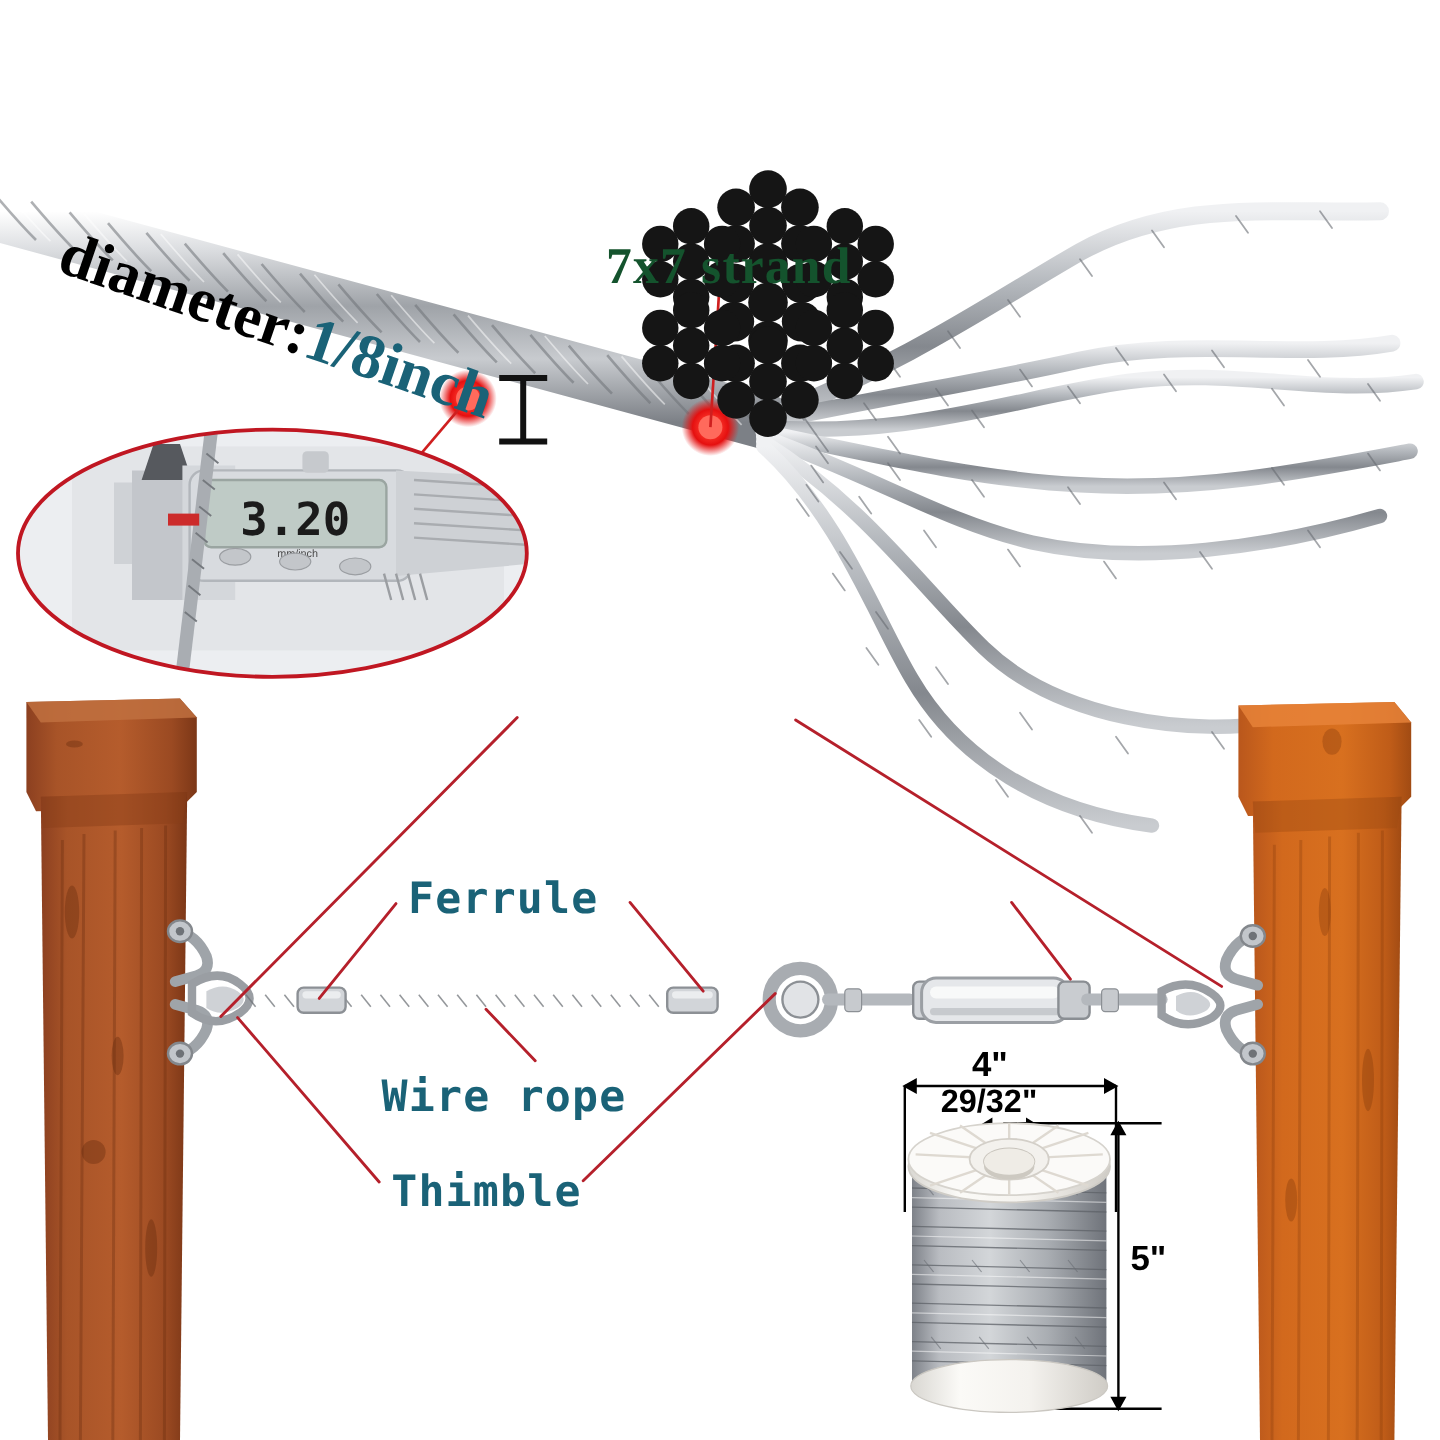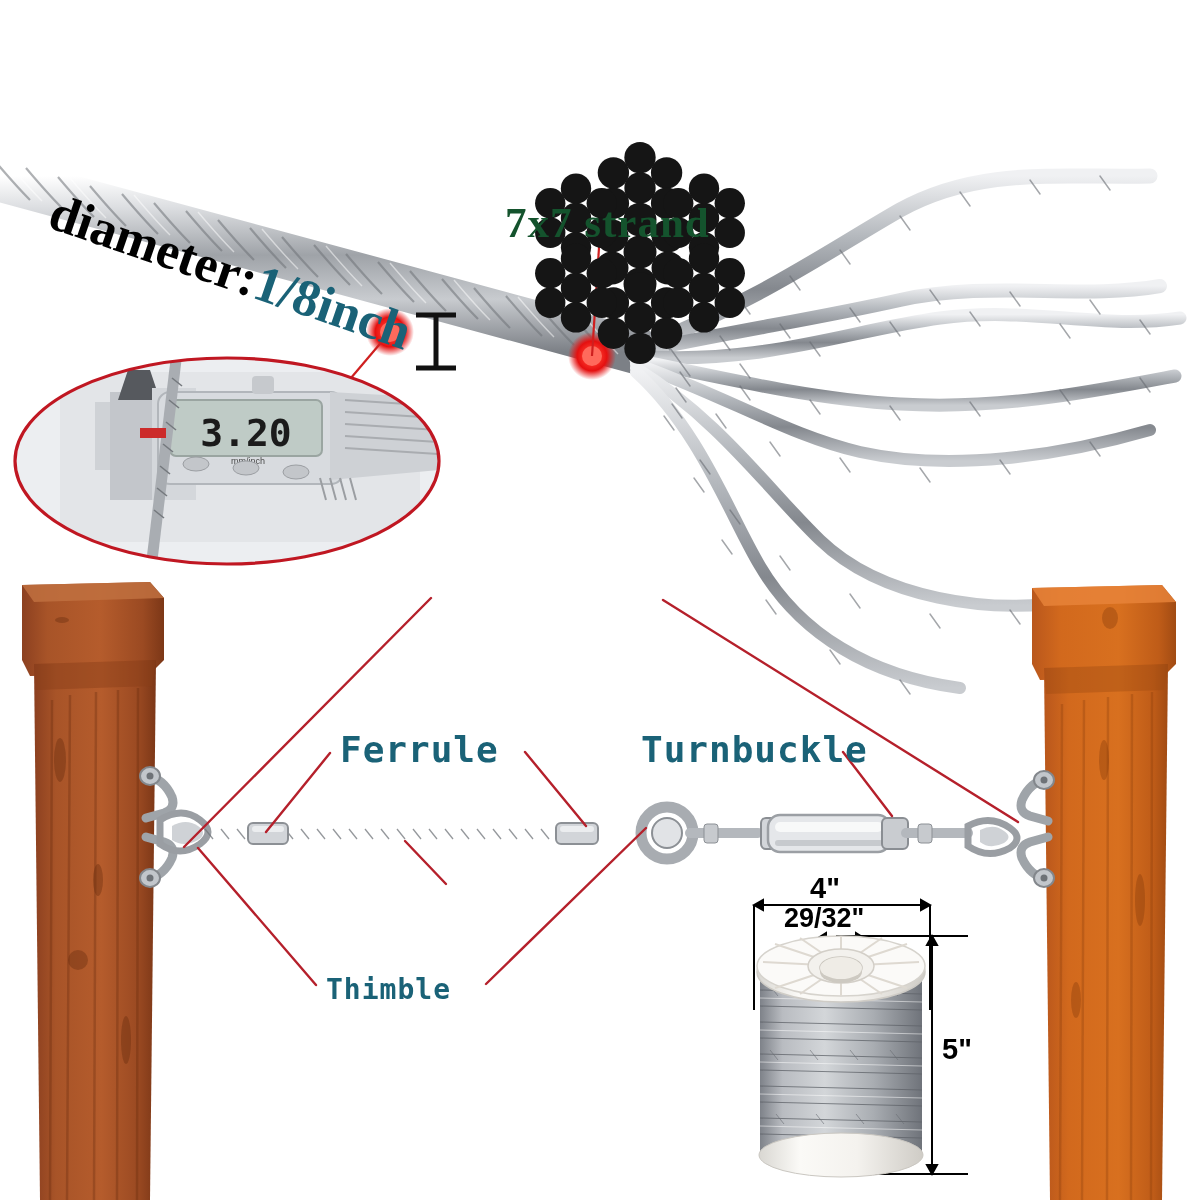--- a/index.html
+++ b/index.html
@@ -57,21 +57,21 @@
     font-family:"DejaVu Sans Mono","Liberation Mono",monospace;
     font-weight:bold;
     color:#1a6277;
     white-space:nowrap;
     letter-spacing:1px;
   }
   #lbl-eyestrap{left:447px;top:578px;font-size:36px;}
   #lbl-ferrule {left:340px;top:729px;font-size:36px;}
   #lbl-turnbuckle{left:641px;top:729px;font-size:36px;}
   #lbl-wirerope{left:318px;top:894px;font-size:36px;}
-  #lbl-thimble {left:326px;top:973px;font-size:28px;}
+  #lbl-thimble {left:326px;top:973px;font-size:36px;}
 
   
   .dim-text{
     font-family:"Liberation Sans",sans-serif;
     font-weight:bold;color:#000;white-space:nowrap;
   }
   #dim-w{left:810px;top:872px;font-size:29px;}
   #dim-hole{left:784px;top:903px;font-size:27px;}
   #dim-h{left:942px;top:1033px;font-size:29px;}
 
@@ -635,20 +635,20 @@
       <ellipse cx="841" cy="968" rx="21" ry="11" fill="#efece6"></ellipse>
     </g>
   </svg>
 
 
   <div class="abs" id="diam-wrap"><span class="k">diameter:</span><span class="v">1/8inch</span></div>
 
   <div class="abs" id="strand-caption">7x7 strand</div>
 
   <div class="abs cal-label" id="lbl-ferrule">Ferrule</div>
-  <div class="abs cal-label" id="lbl-turnbuckle">Turnbuckle</div>
+  <div class="abs cal-label" id="lbl-wirerope">Wire rope</div>
   <div class="abs cal-label" id="lbl-thimble">Thimble</div>
 
   <div class="abs dim-text" id="dim-w">4"</div>
   <div class="abs dim-text" id="dim-hole">29/32"</div>
   <div class="abs dim-text" id="dim-h">5"</div>
 
 </div>
 
 </body></html>

